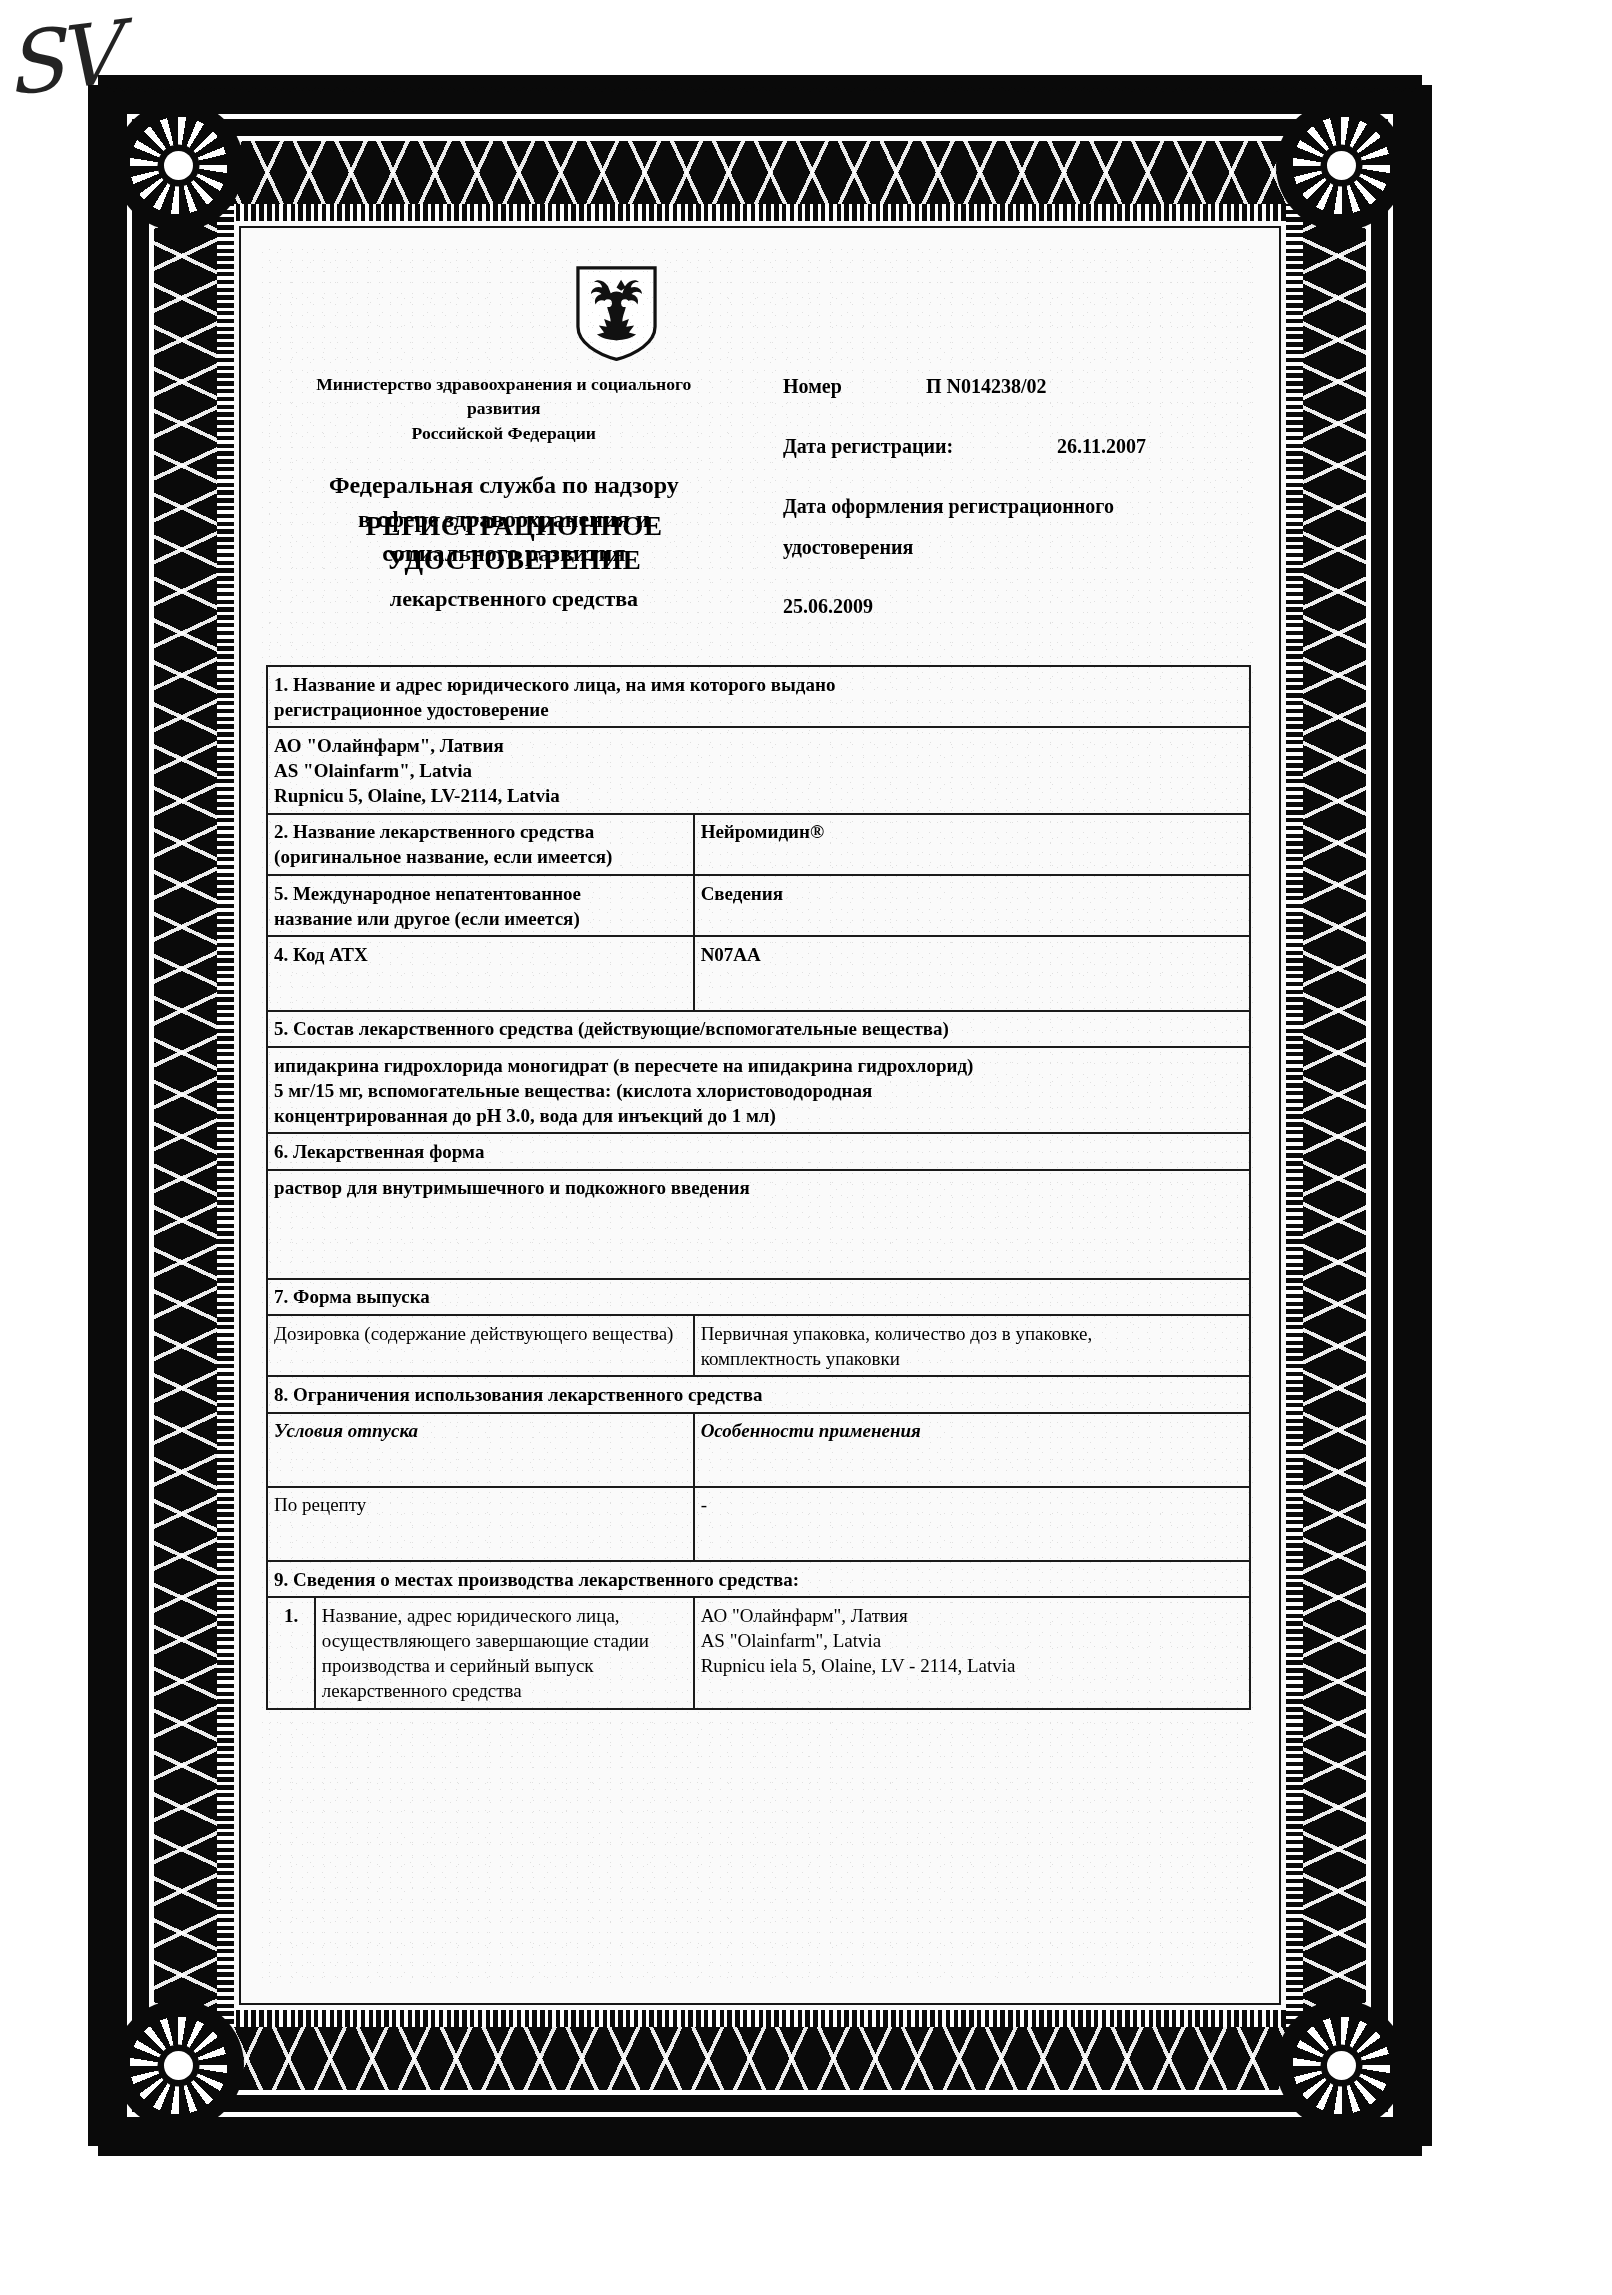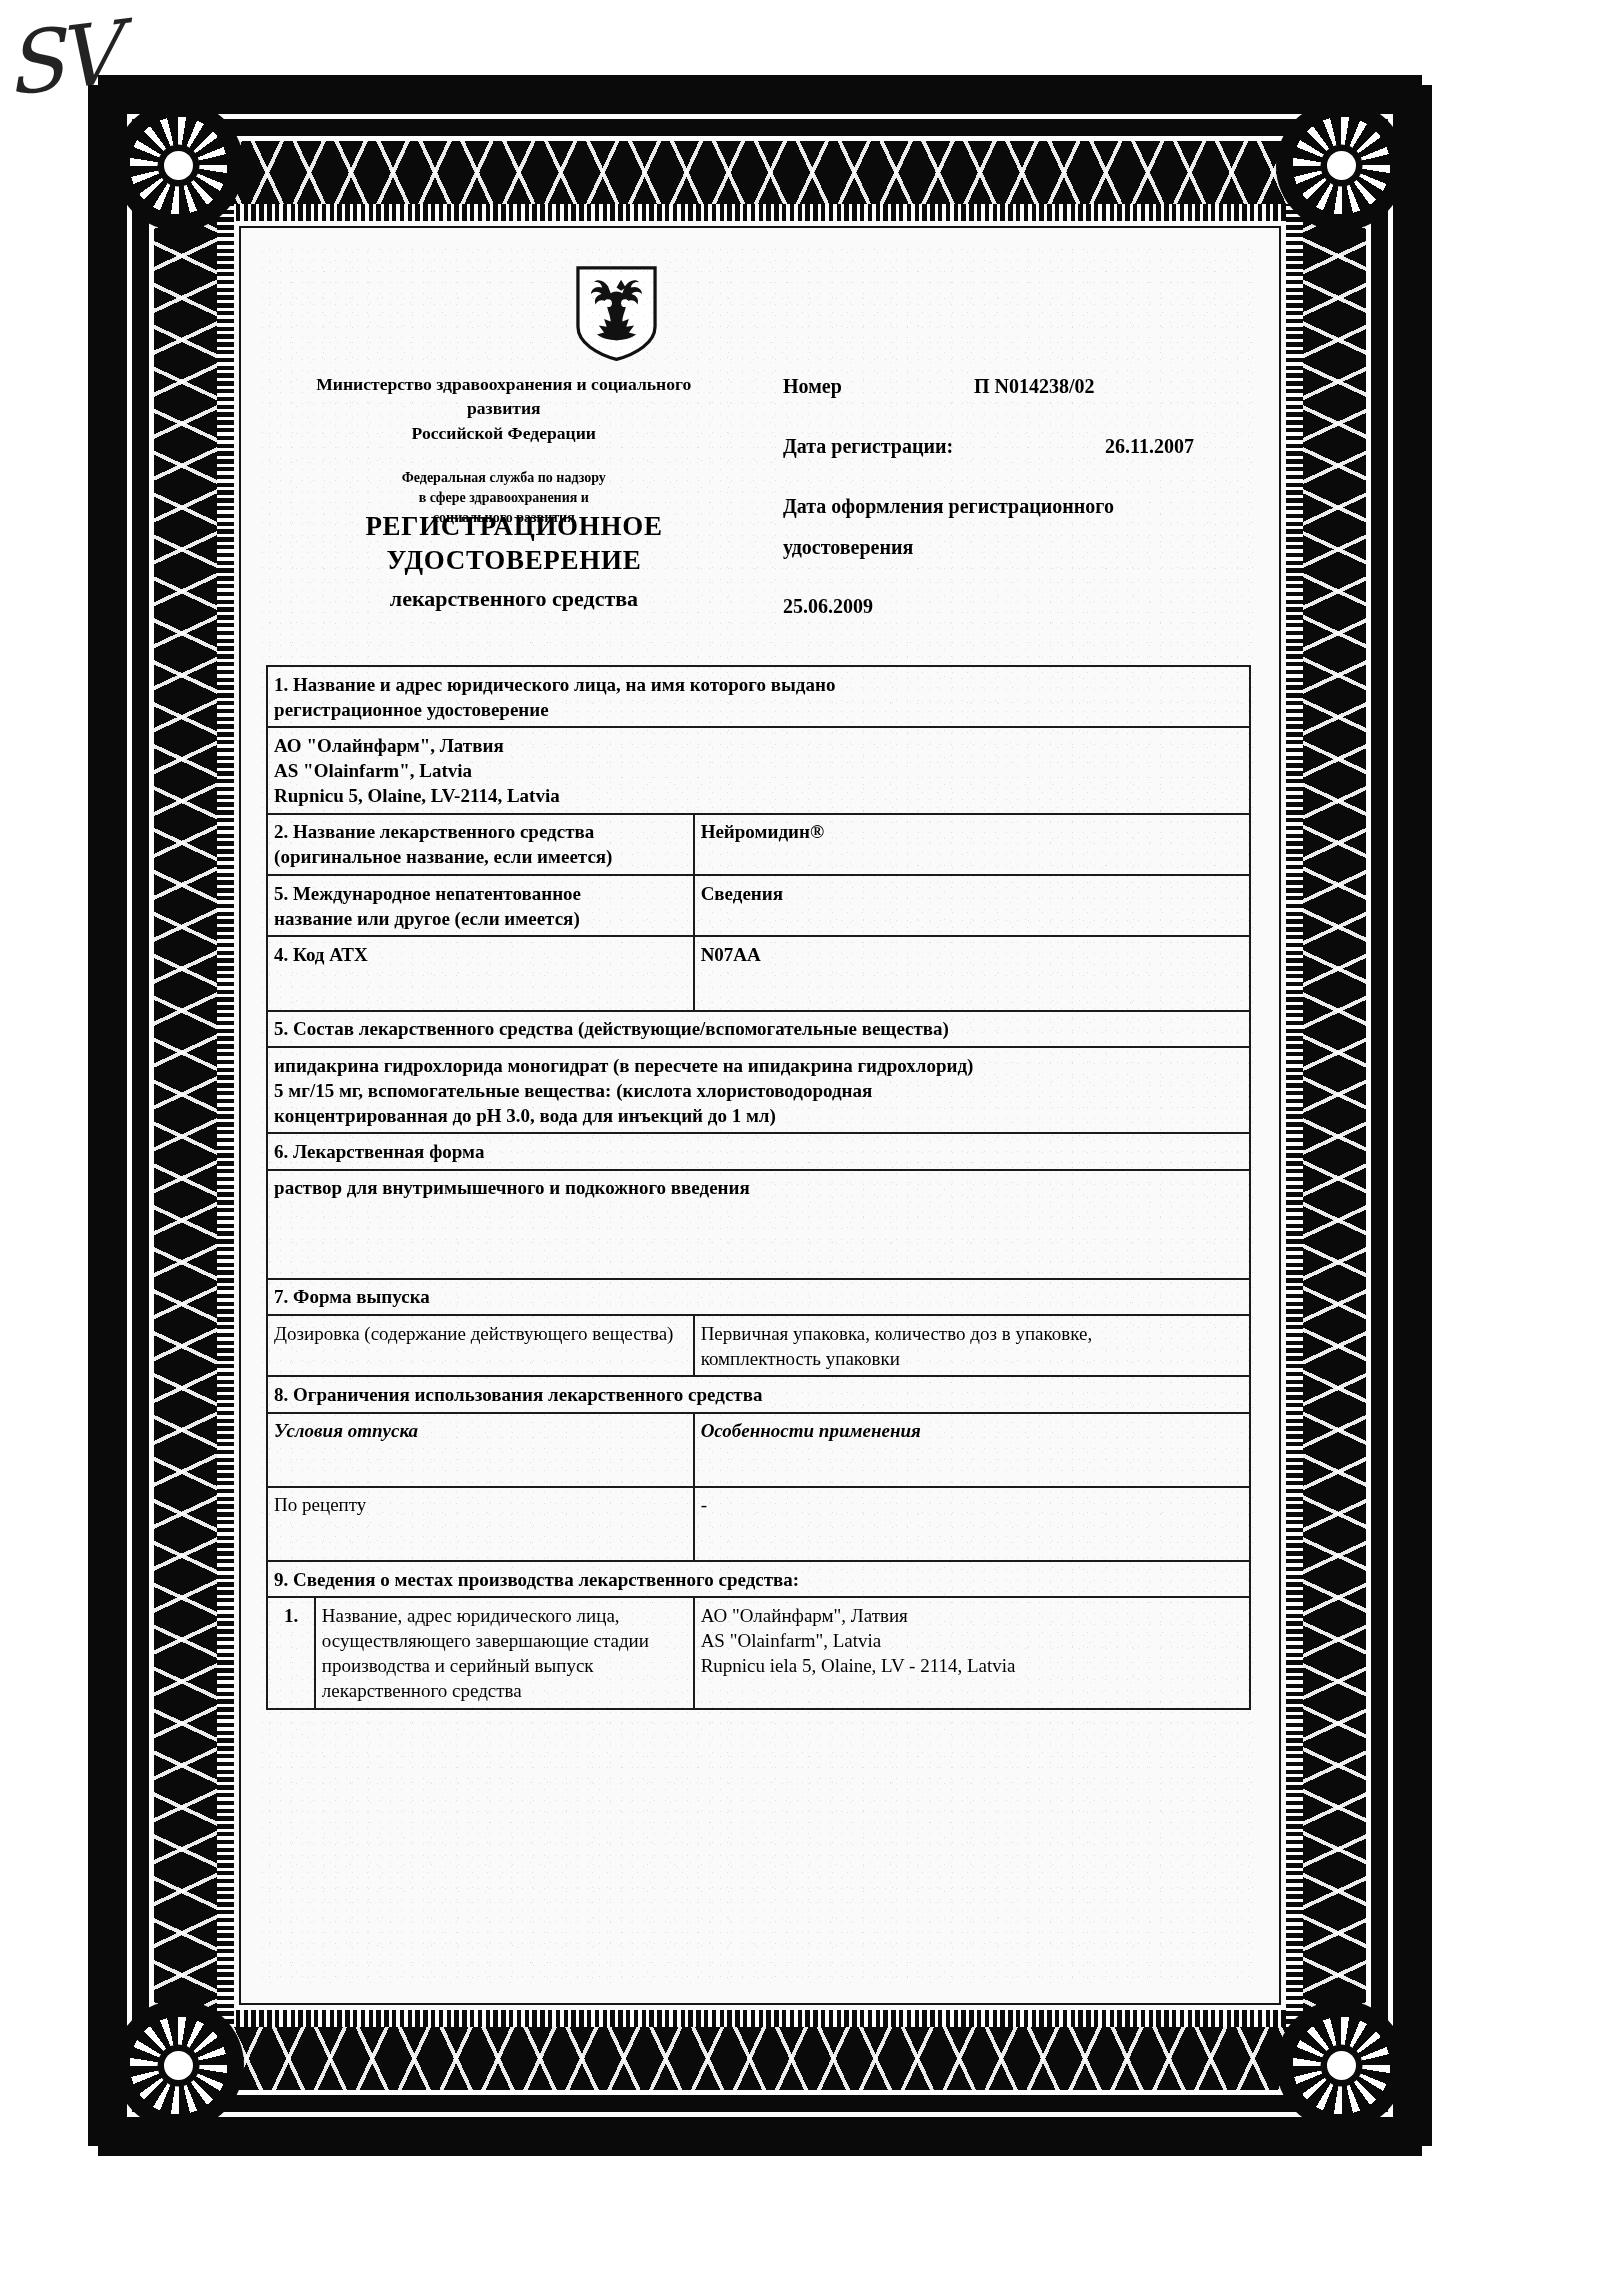--- a/index.html
+++ b/index.html
@@ -106,24 +106,24 @@
 
   
   #doc-body{position:absolute;left:163px;top:163px;right:163px;bottom:163px;
             padding:0;}
 
   #emblem{position:absolute;left:313px;top:16.3px;width:85px;height:98px;}
 
   .header-cols{position:absolute;left:0;top:124px;width:100%;}
   .hdr-left{position:absolute;left:7.8px;top:0;width:470px;text-align:center;
       font-weight:700;font-size:17.6px;line-height:1.38;}
-  .hdr-left .blk2{margin-top:23.5px;font-size:14px;line-height:1.42;}
+  .hdr-left .blk2{margin-top:23.5px;font-size:24px;line-height:1.42;}
   .hdr-right{position:absolute;left:522px;top:0;width:483px;
       font-weight:700;font-size:20px;line-height:1.45;}
-  .hdr-right .row{display:flex;margin-bottom:31px;gap:48px;}
+  .hdr-right .row{display:flex;margin-bottom:31px;}
   .hdr-right .lbl{min-width:143px;}
   .hdr-right .multi{margin-bottom:11.7px;}
 
   .title-block{position:absolute;left:25px;top:261px;width:456px;text-align:center;}
   .title-block .t1{font-size:27px;font-weight:700;letter-spacing:0.7px;line-height:1.26;}
   .title-block .t2{font-size:22px;font-weight:700;margin-top:9px;}
 
   
   #reg-table{position:absolute;left:5.2px;top:417px;width:985px;
      border-collapse:collapse;font-size:0;}

